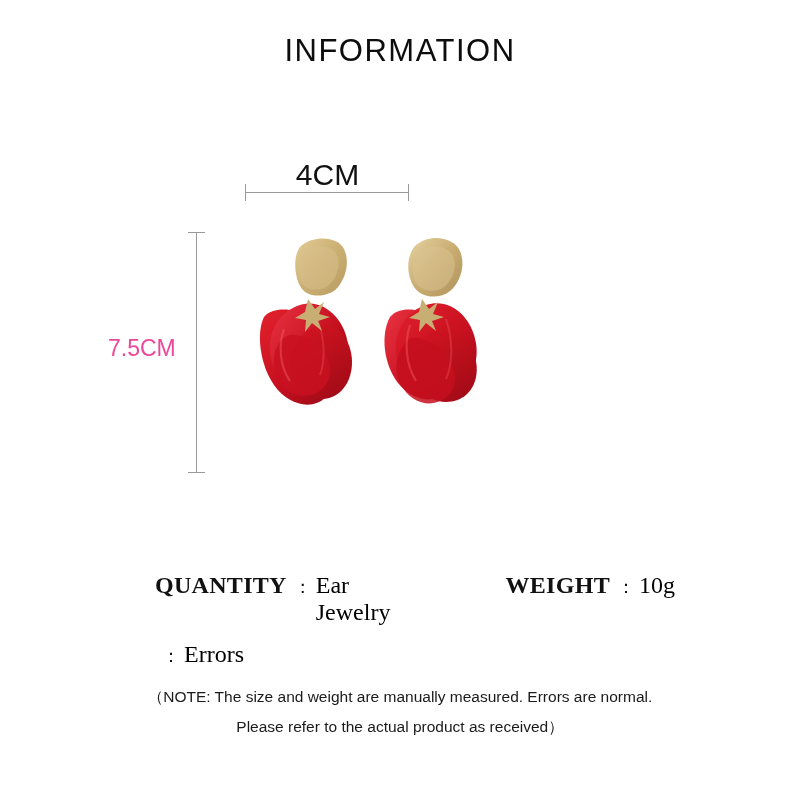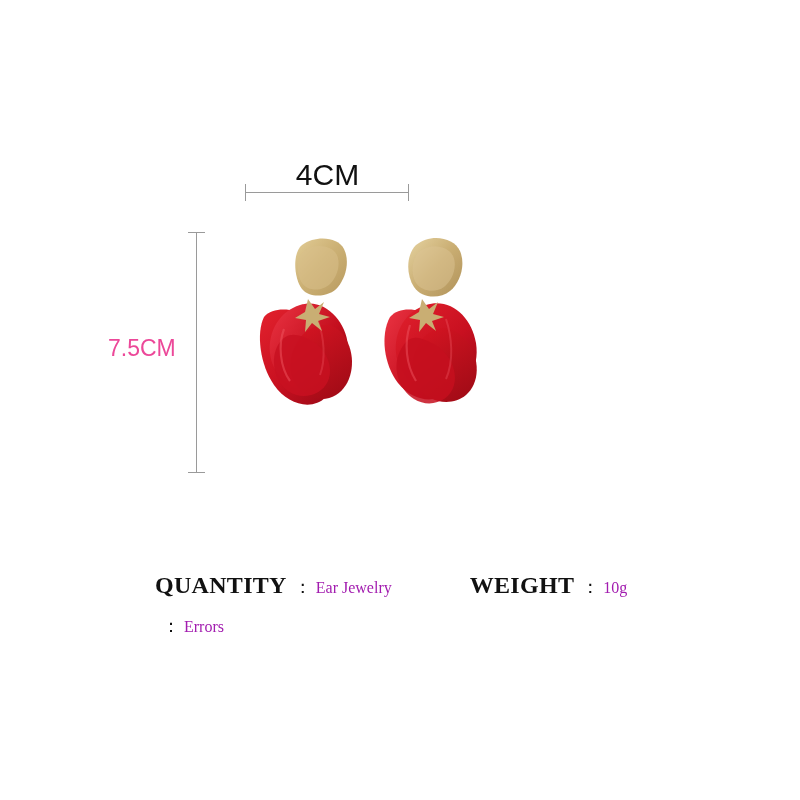--- a/index.html
+++ b/index.html
@@ -121,22 +121,22 @@
     font-weight: bold;
     color: #111;
     letter-spacing: 0.3px;
   }
   .spec-colon {
     font-size: 18px;
     margin: 0 4px 0 7px;
     color: #111;
   }
   .spec-val {
-    font-size: 16px;
-    color: #a21caf;
+    font-size: 24px;
+    color: #000000;
   }
   .spec-gap {
     width: 78px;
   }
 
   
   .note {
     position: absolute;
     top: 682px;
     left: 0;
@@ -147,20 +147,21 @@
     font-family: "Liberation Sans", sans-serif;
     line-height: 30px;
   }
   .note div { white-space: nowrap; }
 </style>
 </head>
 <body>
 
 <div class="page">
 
+  <div class="title">INFORMATION</div>
 
   <div class="width-label">4CM</div>
   <div class="width-bar"></div>
   <div class="width-cap-l"></div>
   <div class="width-cap-r"></div>
 
   <div class="height-label">7.5CM</div>
   <div class="height-bar"></div>
   <div class="height-cap-t"></div>
   <div class="height-cap-b"></div>
@@ -238,14 +239,18 @@
       </div>
     </div>
     <div class="spec-row">
       <div class="spec-block">
         <span class="spec-colon">：</span>
         <span class="spec-val">Errors</span>
       </div>
     </div>
   </div>
 
+  <div class="note">
+    <div>（NOTE: The size and weight are manually measured. Errors are normal.</div>
+    <div>Please refer to the actual product as received）</div>
+  </div>
 
 </div>
 
 </body></html>

